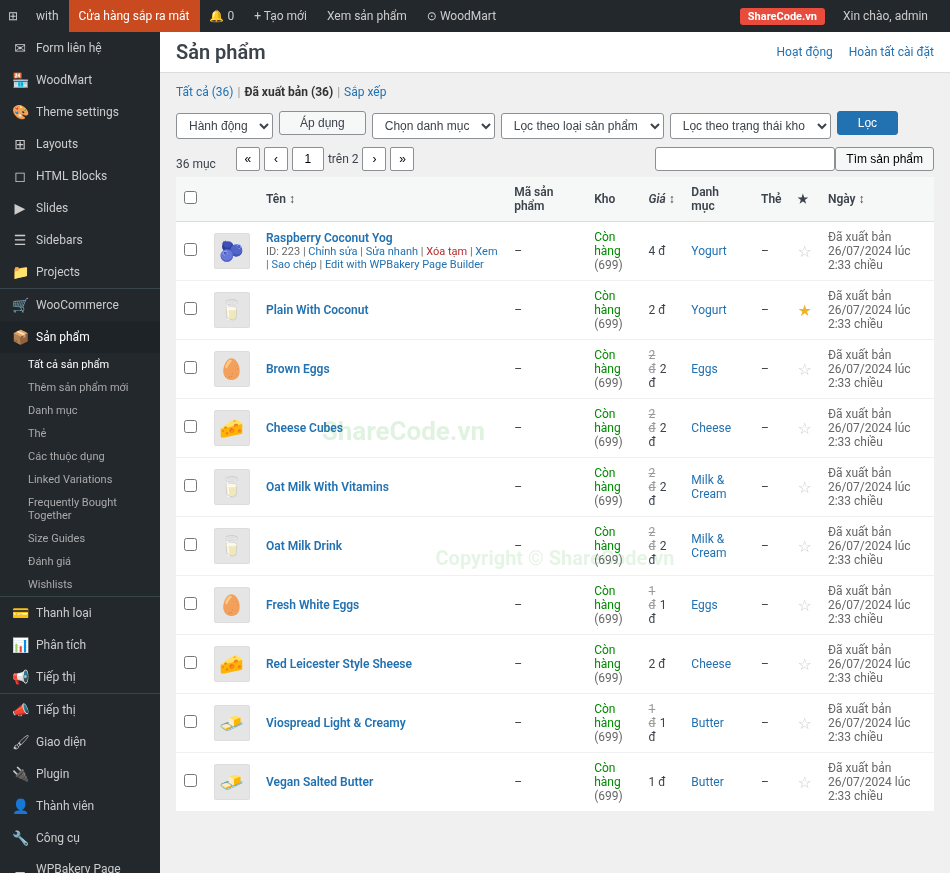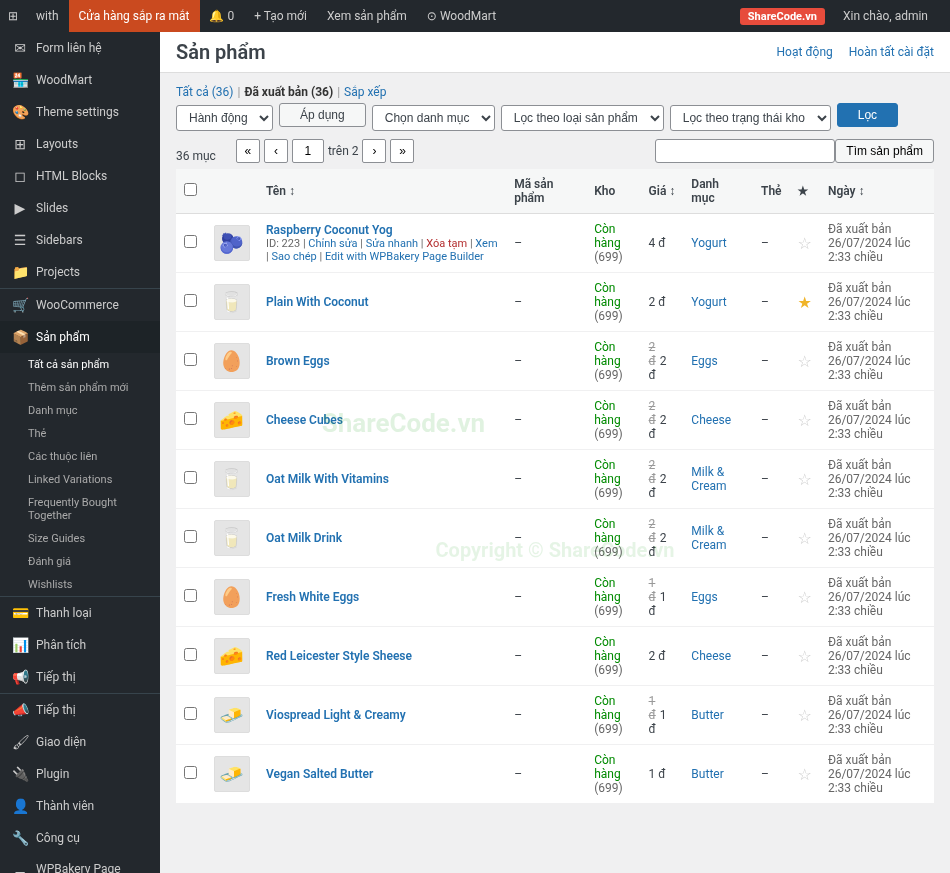--- a/index.html
+++ b/index.html
@@ -39,21 +39,21 @@
     .top-banner {
       background: #fff; border-bottom: 1px solid #ddd;
       display: flex; align-items: center; justify-content: space-between; padding: 8px 16px;
     }
     .top-banner-actions { display: flex; gap: 16px; color: #666; font-size: 12px; }
     .top-banner-action { cursor: pointer; color: #2271b1; }
 
     .page-content { padding: 12px 16px; }
 
     .filter-row { display: flex; align-items: center; gap: 6px; margin-bottom: 8px; flex-wrap: wrap; }
-    .status-links { display: flex; gap: 4px; font-size: 12px; }
+    .status-links { display: flex; gap: 4px; margin-bottom: 8px; font-size: 12px; }
     .status-link { color: #2271b1; cursor: pointer; }
     .status-link.active { color: #333; font-weight: bold; }
     .status-sep { color: #999; }
 
     .filter-select {
       padding: 4px 8px; border: 1px solid #8c8f94; border-radius: 3px;
       background: white; font-size: 12px; color: #3c434a; cursor: pointer; margin-top: 6px;
     }
     .filter-btn {
       padding: 4px 20px; background: #f6f7f7; border: 1px solid #8c8f94;
@@ -150,21 +150,21 @@
   </div>
   <div class="sidebar-item active-parent">
     <span class="sidebar-icon">📦</span>
     <span>Sản phẩm</span>
   </div>
   <div>
     <a class="sidebar-sub-item active">Tất cả sản phẩm</a>
     <a class="sidebar-sub-item">Thêm sản phẩm mới</a>
     <a class="sidebar-sub-item">Danh mục</a>
     <a class="sidebar-sub-item">Thẻ</a>
-    <a class="sidebar-sub-item">Các thuộc liên</a>
+    <a class="sidebar-sub-item">Các thuộc dụng</a>
     <a class="sidebar-sub-item">Linked Variations</a>
     <a class="sidebar-sub-item">Frequently Bought Together</a>
     <a class="sidebar-sub-item">Size Guides</a>
     <a class="sidebar-sub-item">Đánh giá</a>
     <a class="sidebar-sub-item">Wishlists</a>
   </div>
   <div class="sidebar-item sidebar-section">
     <span class="sidebar-icon">💳</span>
     <span>Thanh loại</span>
   </div>
@@ -261,21 +261,21 @@
       <div style="position:absolute;top:40%;left:30%;transform:translate(-50%,-50%);color:rgba(0,150,0,0.12);font-size:26px;font-weight:bold;pointer-events:none;white-space:nowrap;z-index:10;">ShareCode.vn</div>
       <div style="position:absolute;top:60%;left:50%;transform:translate(-50%,-50%);color:rgba(0,150,0,0.10);font-size:20px;font-weight:bold;pointer-events:none;white-space:nowrap;z-index:10;">Copyright © ShareCode.vn</div>
       <table class="product-table">
         <thead>
           <tr>
             <th class="cb-col"><input type="checkbox" class="checkbox" style=""></th>
             <th class="img-col"></th>
             <th style="cursor:pointer;">Tên ↕</th>
             <th class="col-actions-header">Mã sản phẩm</th>
             <th>Kho</th>
-            <th style="cursor:pointer;">Giá ↕</th>
+            <th style="cursor:pointer;font-style:italic;">Giá ↕</th>
             <th>Danh mục</th>
             <th>Thẻ</th>
             <th class="featured-col">★</th>
             <th style="cursor:pointer;">Ngày ↕</th>
           </tr>
         </thead>
         <tbody>
 
           <tr>
             <td><input type="checkbox" class="checkbox" style=""></td>

